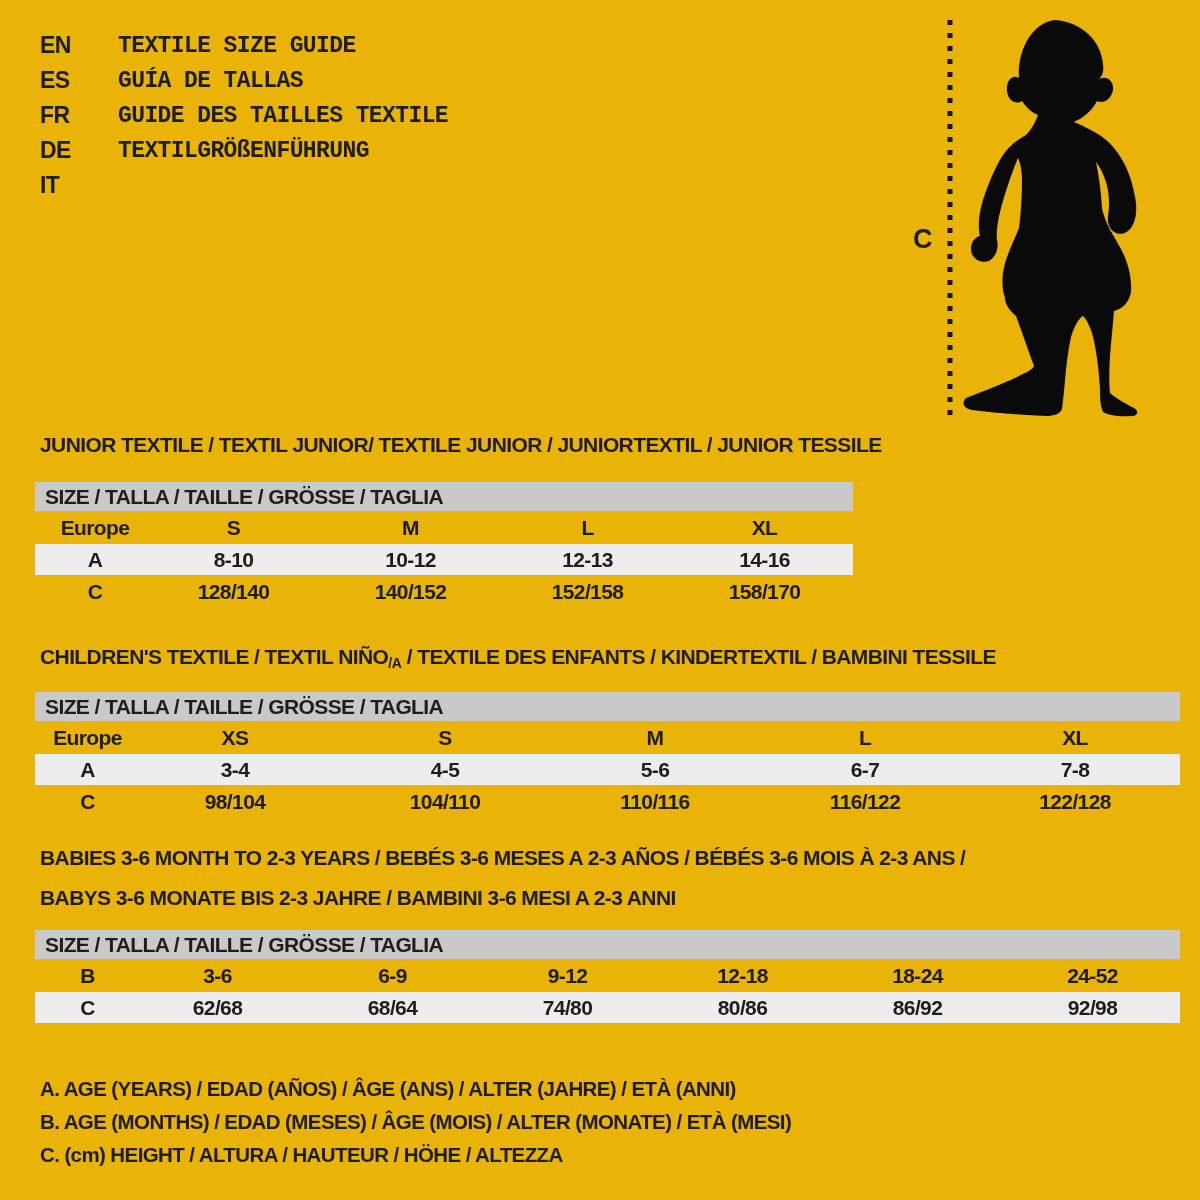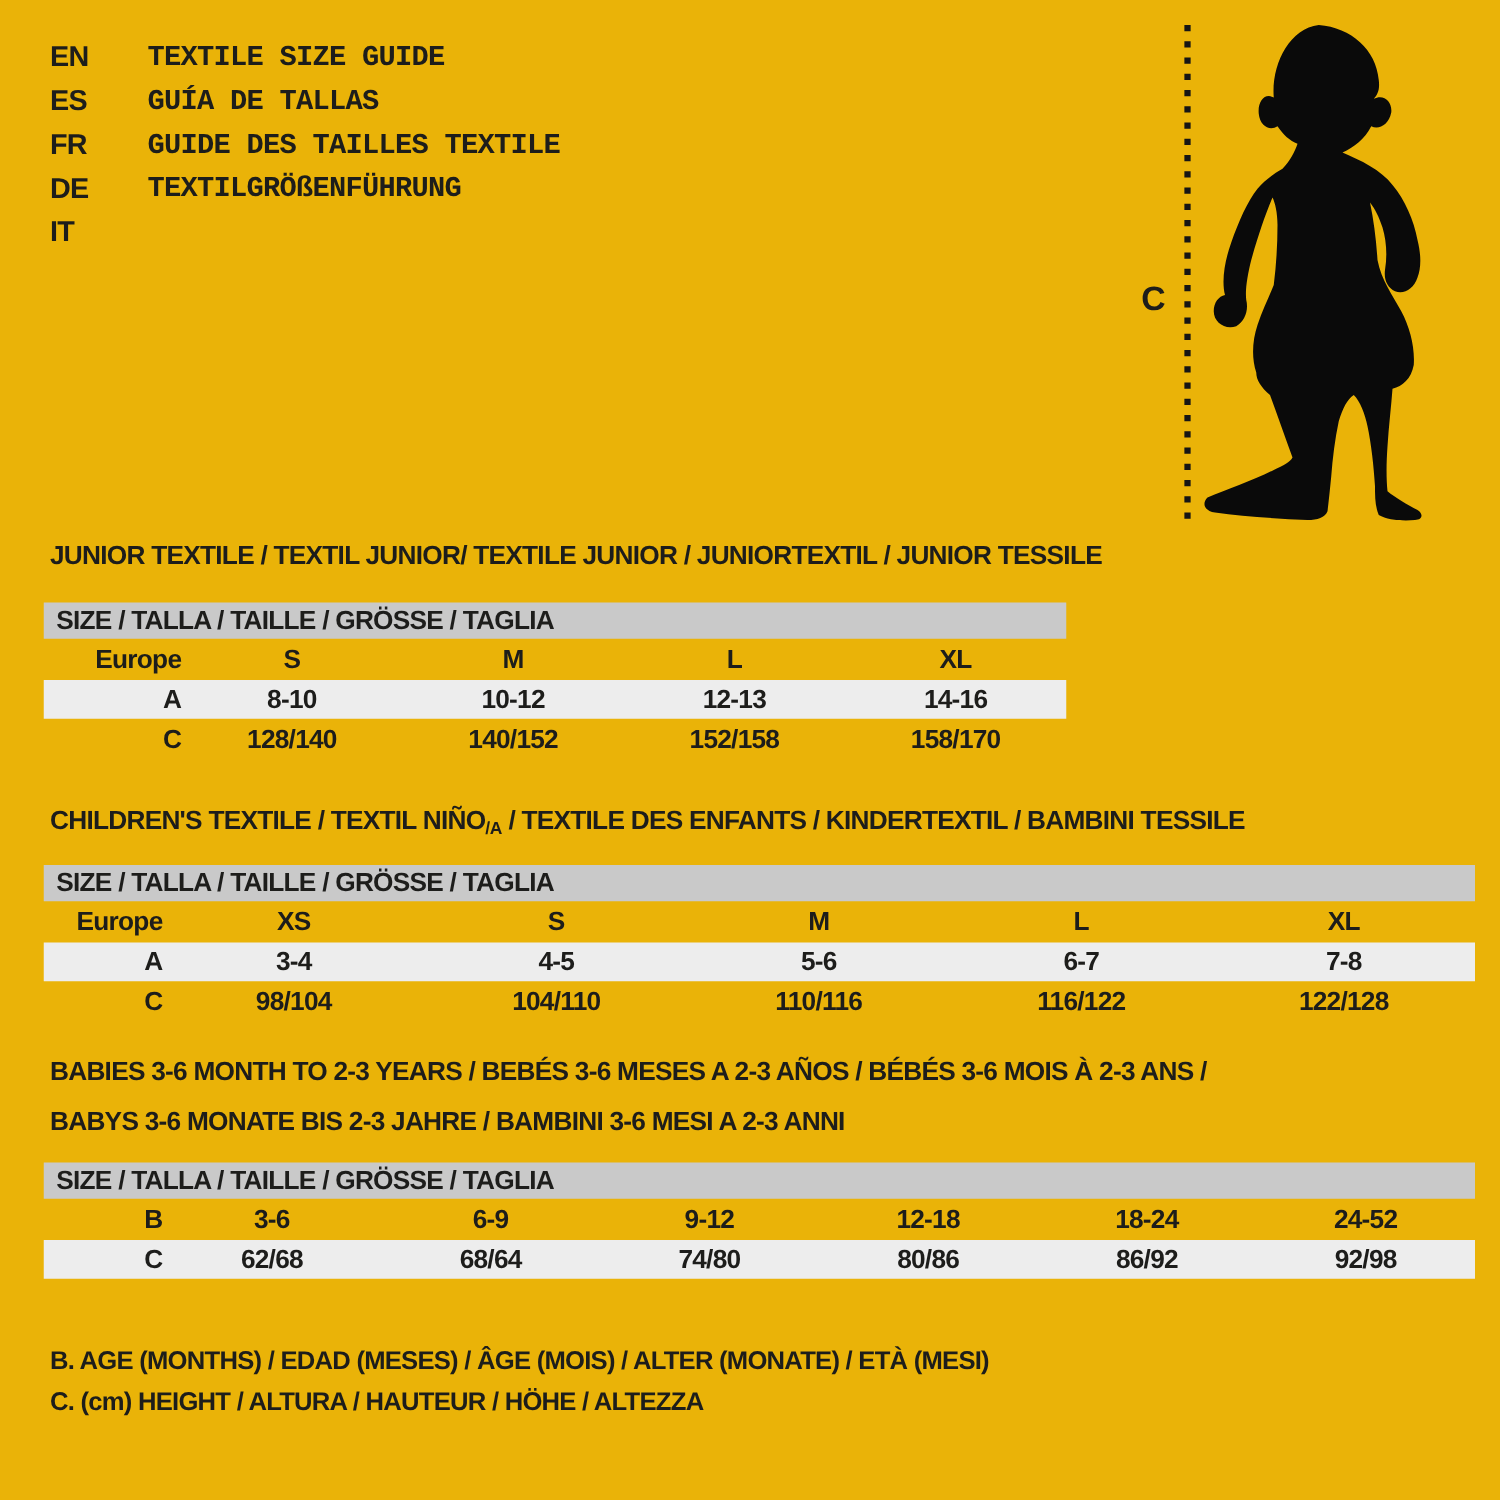--- a/index.html
+++ b/index.html
@@ -31,21 +31,21 @@
   .size-table { position:absolute; left:35px; }
   .tbl1 { width:818px; }
   .tbl2, .tbl3 { width:1145px; }
   .t-headbar {
     background:#c9c9c9; height:29px; display:flex; align-items:center;
     padding-left:10px; box-sizing:border-box; font-size:21px;
   }
   .t-row { display:flex; align-items:center; height:33px; font-size:21px; }
   .t-row.alt { background:#ededed; height:31px; }
   .t-cell { text-align:center; white-space:nowrap; }
-  .t-cell.lbl { text-align:right; padding-left:10px; box-sizing:border-box; }
+  .t-cell.lbl { text-align:center; padding-left:10px; box-sizing:border-box; }
   .tbl1 .t-cell.lbl { width:110px; }
   .tbl1 .t-cell:not(.lbl) { width:177px; }
   .tbl2 .t-cell.lbl { width:95px; }
   .tbl2 .t-cell:not(.lbl) { width:210px; }
   .tbl3 .t-cell.lbl { width:95px; }
   .tbl3 .t-cell:not(.lbl) { width:175px; }
 
   
   .legend { position:absolute; left:40px; top:1072px; }
   .legend-line { height:33px; display:flex; align-items:center; font-size:20.5px; white-space:nowrap; }
@@ -226,17 +226,18 @@
       <span class="t-cell">62/68</span>
       <span class="t-cell">68/64</span>
       <span class="t-cell">74/80</span>
       <span class="t-cell">80/86</span>
       <span class="t-cell">86/92</span>
       <span class="t-cell">92/98</span>
     </div>
   </div>
 
   <div class="legend b">
+    <div class="legend-line">A. AGE (YEARS) / EDAD (AÑOS) / ÂGE (ANS) / ALTER (JAHRE) / ETÀ (ANNI)</div>
     <div class="legend-line">B. AGE (MONTHS) / EDAD (MESES) / ÂGE (MOIS) / ALTER (MONATE) / ETÀ (MESI)</div>
     <div class="legend-line">C. (cm) HEIGHT / ALTURA / HAUTEUR / HÖHE / ALTEZZA</div>
   </div>
 
 </div>
 
 </body></html>

